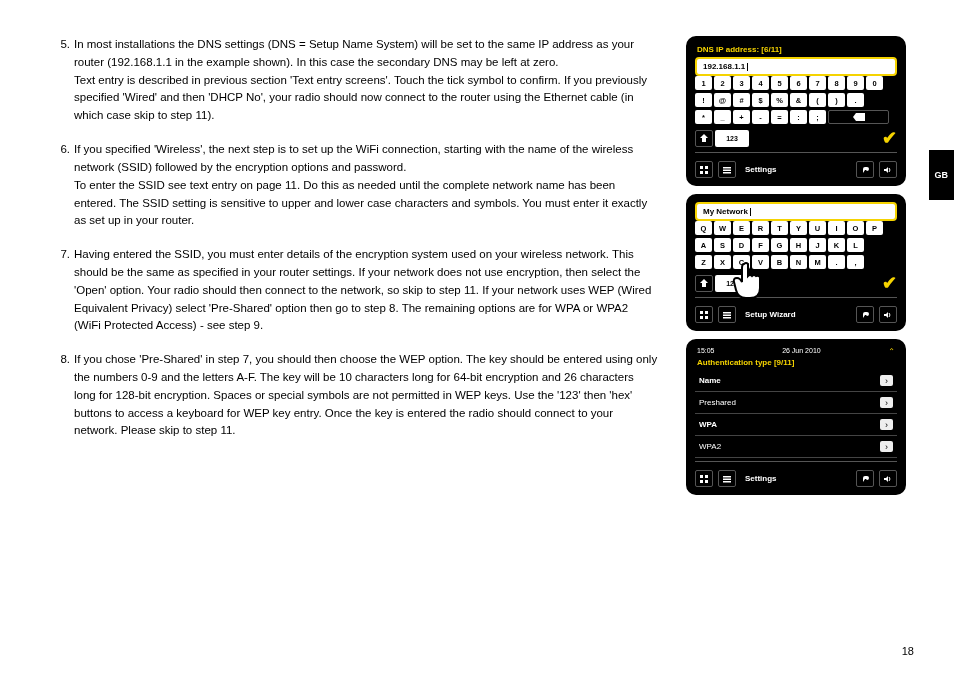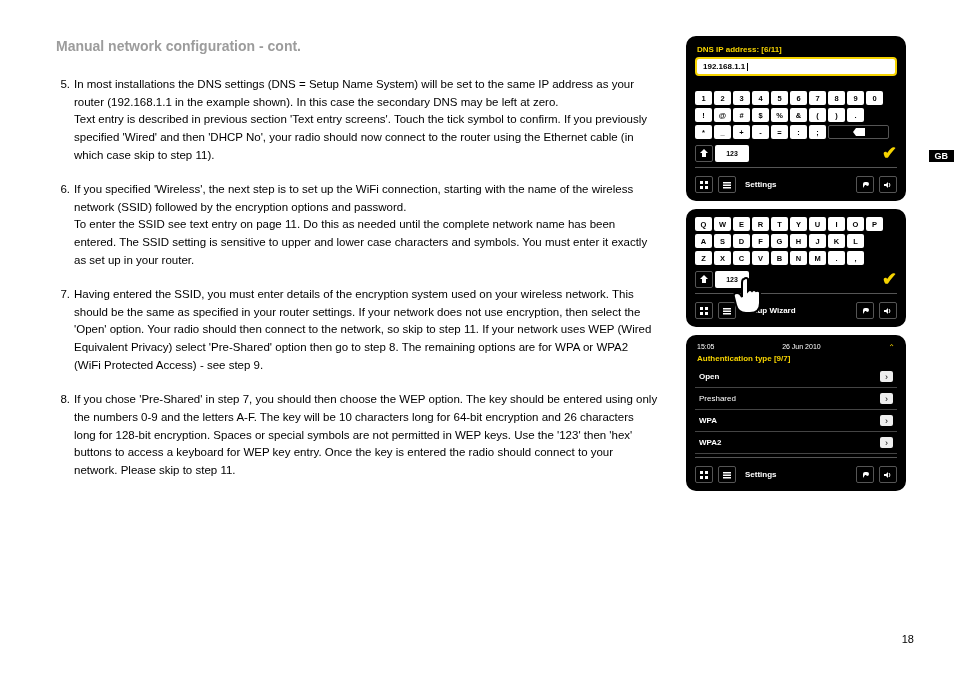--- a/index.html
+++ b/index.html
@@ -9,52 +9,51 @@
   h2 { color: #9c9c9c; font-size: 14px; font-weight: bold; margin-bottom: 18px; }
   .item { display: flex; margin-bottom: 16px; }
   .num { width: 18px; flex: 0 0 18px; text-align: right; padding-right: 4px; }
   .txt { flex: 1; }
   .txt p { margin-bottom: 0; }
 
   .sidecol { flex: 0 0 228px; display: flex; flex-direction: column; gap: 8px; }
 
   .device { border: 2px solid #000; border-radius: 10px; background: #000; padding: 6px 7px 6px 7px; width: 220px; }
   .dev-title { background: #000; color: #f5d300; font-size: 8px; font-weight: bold; padding: 1px 2px 3px 2px; }
-  .inputbar { background: #fff; border: 2px solid #f5d300; border-radius: 4px; font-size: 8px; font-weight: bold; padding: 3px 6px; margin-bottom: 15px; }
+  .inputbar { background: #fff; border: 2px solid #f5d300; border-radius: 4px; font-size: 8px; font-weight: bold; padding: 3px 6px; margin-bottom: 0; }
   .inputbar::after { content:""; display:inline-block; width:1px; height:8px; background:#000; margin-left:2px; vertical-align:middle; }
   .kbd { display: flex; flex-wrap: wrap; gap: 2px; margin-bottom: 3px; }
   .key { background:#fff; color:#000; font-size:7.5px; font-weight:bold; width:17px; height:14px; display:flex; align-items:center; justify-content:center; border-radius:2px; }
   .key.dark { background:#000; color:#fff; border:1px solid #555; }
   .controlrow { display:flex; gap:2px; align-items:center; }
   .square { width:18px; height:17px; background:#000; border:1px solid #555; border-radius:2px; display:flex; align-items:center; justify-content:center; color:#fff; }
   .btn123 { background:#fff; color:#000; font-size:7px; font-weight:bold; height:17px; width:34px; border-radius:2px; display:flex; align-items:center; justify-content:center; }
   .spacer { flex:1; }
   .check { color:#f5d300; font-size:18px; font-weight:bold; }
   .bsp svg, .square svg { display:block; }
   .divline { height:1px; background:#555; margin:3px 0; }
   .footrow { display:flex; align-items:center; gap:5px; margin-top:8px; }
   .footlabel { color:#fff; font-size:8px; font-weight:bold; margin-left:4px; }
 
   .auth .timebar { display:flex; justify-content:space-between; color:#fff; font-size:7px; padding:0 2px 2px 2px; }
   .auth .atitle { color:#f5d300; font-size:8px; font-weight:bold; padding:0 2px 3px 2px; }
   .auth .row { display:flex; justify-content:space-between; align-items:center; color:#fff; font-size:8px; border-bottom:1px solid #444; padding:5px 4px; }
   .auth .row:last-of-type { border-bottom:none; }
   .auth .arrow { background:#eee; color:#000; width:13px; height:11px; border-radius:2px; display:flex; align-items:center; justify-content:center; font-size:9px; }
 
-  .gb-tab { position:absolute; right:0; top:150px; background:#000; color:#fff; font-size:9px; font-weight:bold; padding:1px 6px; }
-  .pagenum { position:absolute; right:40px; bottom:28px; font-size:11px; }
+  .gb-tab { position:absolute; right:0; top:150px; background:#000; color:#fff; font-size:9px; font-weight:bold; padding:20px 6px; }
+  .pagenum { position:absolute; right:40px; bottom:16px; font-size:11px; }
 
   .handtouch { position:absolute; pointer-events:none; }
 </style>
 </head>
 <body>
 
 <div class="page">
   <div class="main">
-    <h2>Manual network configuration - cont.</h2>
 
     <div class="item">
       <div class="num">5.</div>
       <div class="txt">
         <p>In most installations the DNS settings (DNS = Setup Name System) will be set to the same IP address as your router (192.168.1.1 in the example shown). In this case the secondary DNS may be left at zero.</p>
         <p>Text entry is described in previous section 'Text entry screens'. Touch the tick symbol to confirm. If you previously specified 'Wired' and then 'DHCP No', your radio should now connect to the router using the Ethernet cable (in which case skip to step 11).</p>
       </div>
     </div>
 
     <div class="item">
@@ -159,20 +158,21 @@
         <div class="square">
           <svg width="10" height="10" viewBox="0 0 10 10">
               <path d="M1 4 L3 4 L5 2 L5 8 L3 6 L1 6 Z" fill="#fff"></path>
               <path d="M6 3 Q8 5 6 7" stroke="#fff" fill="none" stroke-width="1"></path>
             </svg>
         </div>
       </div>
     </div>
 
     <div class="device" style="position:relative;">
+      <div class="inputbar">My Network</div>
       <div class="kbd" id="s2r1">
           <div class="key">Q</div>
           <div class="key">W</div>
           <div class="key">E</div>
           <div class="key">R</div>
           <div class="key">T</div>
           <div class="key">Y</div>
           <div class="key">U</div>
           <div class="key">I</div>
           <div class="key">O</div>
@@ -246,35 +246,35 @@
         <path d="M20 8 Q22 6 24 8 L24 20 Q26 18 28 20 Q30 18 32 20 Q34 19 36 21 L36 32 Q36 42 26 42 L22 42 Q14 42 12 34 L10 26 Q9 22 13 22 Q16 22 18 26 L18 12 Q18 8 20 8 Z" fill="#fff" stroke="#000" stroke-width="2"></path>
       </svg>
     </div>
 
     <div class="device auth">
       <div class="timebar">
         <span>15:05</span>
         <span>26 Jun 2010</span>
         <span style="color:#f5d300; font-size:8px;">⌃</span>
       </div>
-      <div class="atitle">Authentication type [9/7]</div>
+      <div class="atitle">Authentication type [9/11]</div>
       <div class="row">
-        <span style="font-weight:bold">Open</span>
+        <span style="font-weight:bold">Name</span>
         <span class="arrow">›</span>
       </div>
       <div class="row">
         <span style="font-weight:normal">Preshared</span>
         <span class="arrow">›</span>
       </div>
       <div class="row">
         <span style="font-weight:bold">WPA</span>
         <span class="arrow">›</span>
       </div>
       <div class="row">
-        <span style="font-weight:bold">WPA2</span>
+        <span style="font-weight:normal">WPA2</span>
         <span class="arrow">›</span>
       </div>
       <div class="divline"></div>
       <div class="footrow">
         <div class="square">
           <svg width="10" height="10" viewBox="0 0 10 10">
               <rect x="1" y="1" width="3" height="3" fill="#fff"></rect>
               <rect x="6" y="1" width="3" height="3" fill="#fff"></rect>
               <rect x="1" y="6" width="3" height="3" fill="#fff"></rect>
               <rect x="6" y="6" width="3" height="3" fill="#fff"></rect>

